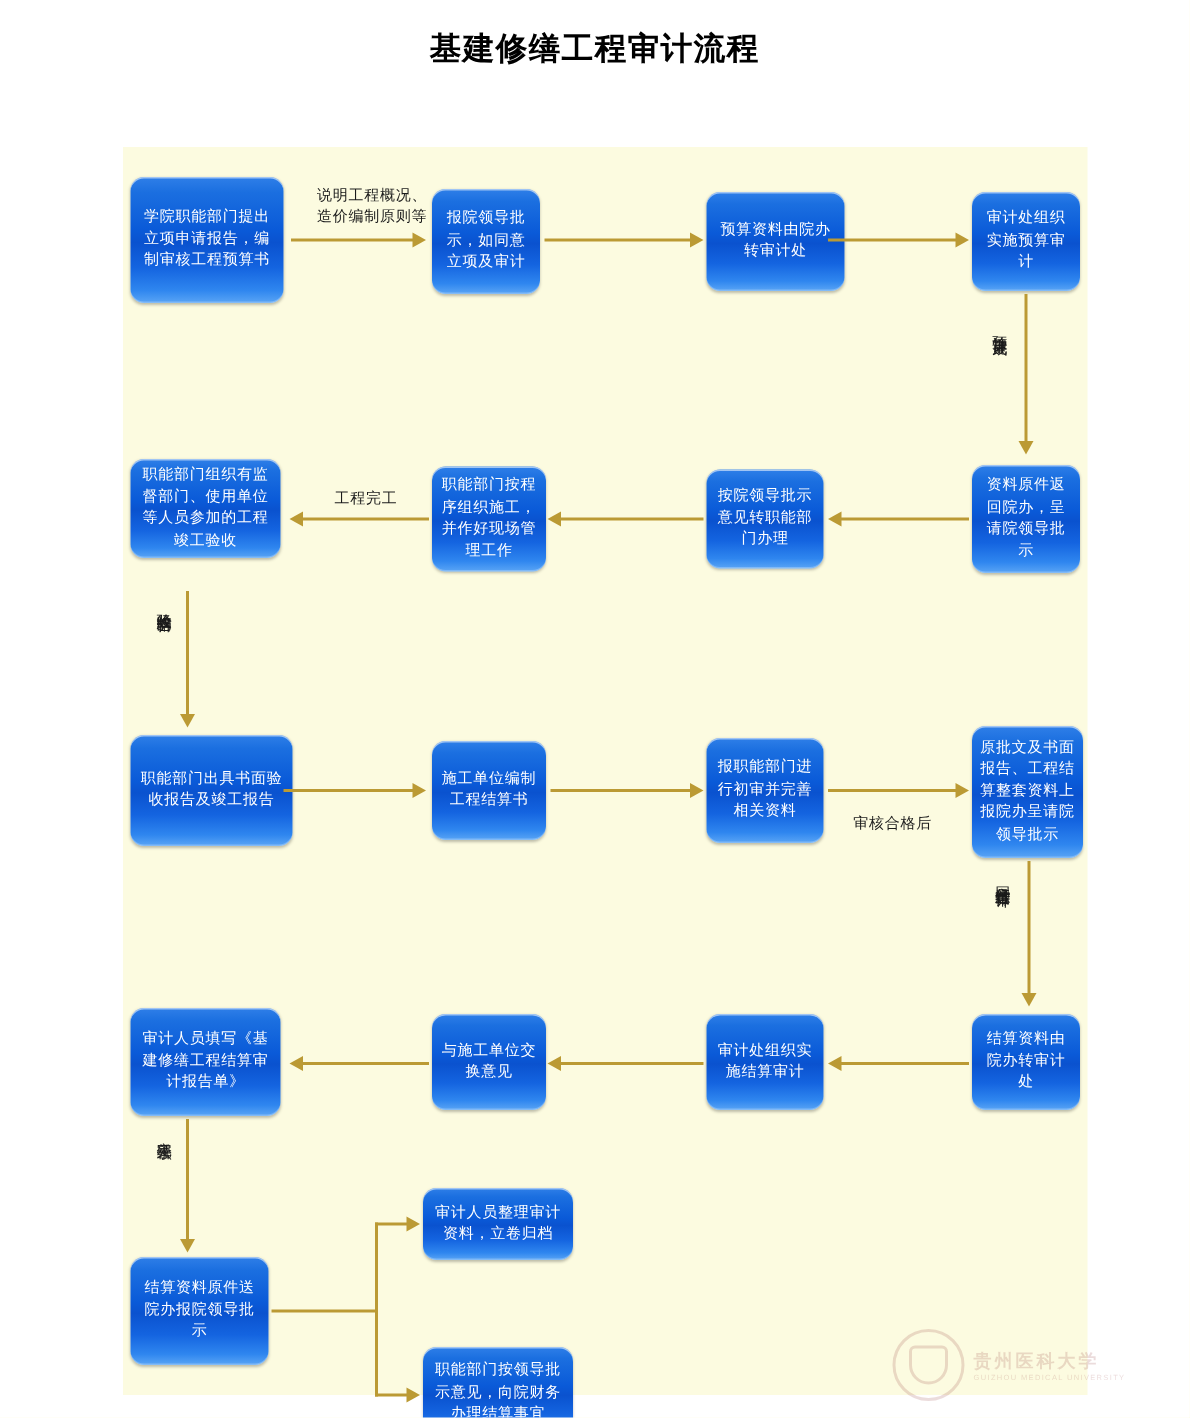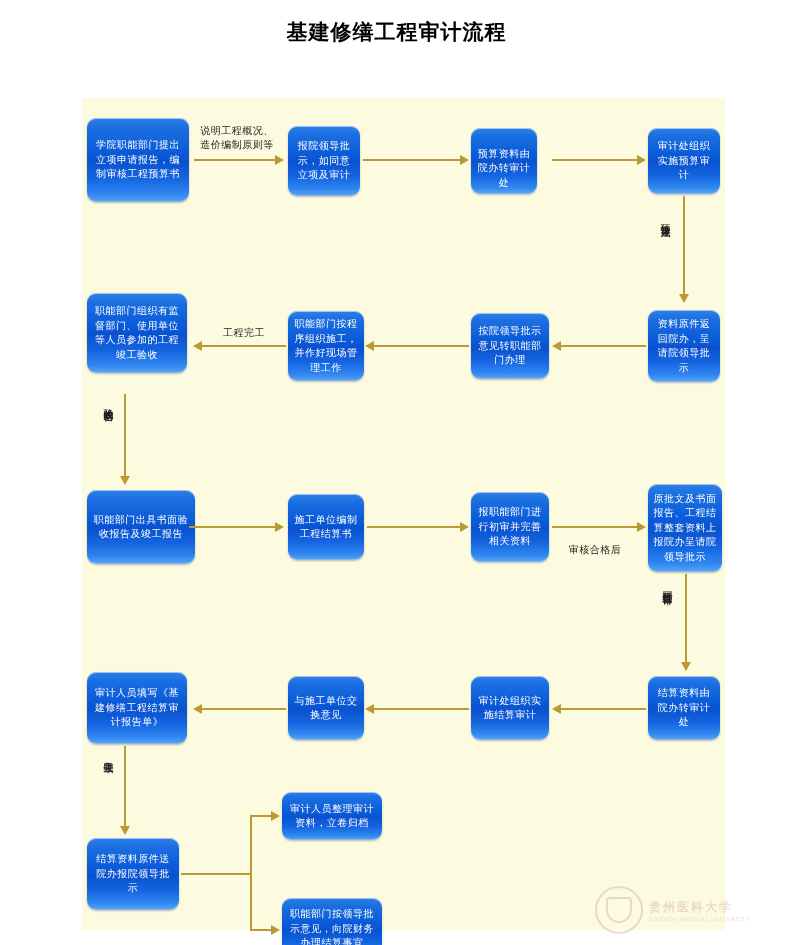--- a/index.html
+++ b/index.html
@@ -154,31 +154,31 @@
 <div id="page-title">基建修缮工程审计流程</div>
 
 <div id="canvas">
 
   <div class="node" style="left:5px; top:20px; width:102px; height:84px;">
     <span>学院职能部门提出立项申请报告，编制审核工程预算书</span>
   </div>
 
   <div class="conn h" style="left:112px; top:61px; width:82px;"></div>
   <div class="arrow right" style="left:193px; top:57px;"></div>
-  <div class="edge-label" style="left:109px; top:26px; width:92px; text-align:center;">说明工程概况、
+  <div class="edge-label" style="left:120px; top:26px; width:92px; text-align:center;">说明工程概况、
 造价编制原则等</div>
 
   <div class="node" style="left:206px; top:28px; width:72px; height:70px;">
     <span>报院领导批示，如同意立项及审计</span>
   </div>
 
   <div class="conn h" style="left:281px; top:61px; width:98px;"></div>
   <div class="arrow right" style="left:378px; top:57px;"></div>
 
-  <div class="node" style="left:389px; top:30px; width:66px; height:66px;align-items:flex-end;">
+  <div class="node" style="left:389px; top:30px; width:92px; height:66px;">
     <span>预算资料由院办转审计处</span>
   </div>
 
   <div class="conn h" style="left:470px; top:61px; width:86px;"></div>
   <div class="arrow right" style="left:555px; top:57px;"></div>
 
   <div class="node" style="left:566px; top:30px; width:72px; height:66px;">
     <span>审计处组织实施预算审计</span>
   </div>
 
@@ -201,21 +201,21 @@
   <div class="arrow left" style="left:283px; top:243px;"></div>
 
   <div class="node" style="left:206px; top:213px; width:76px; height:70px;">
     <span>职能部门按程序组织施工，并作好现场管理工作</span>
   </div>
 
   <div class="conn h" style="left:119px; top:247px; width:85px;"></div>
   <div class="arrow left" style="left:111px; top:243px;"></div>
   <div class="edge-label" style="left:122px; top:228px; width:80px; text-align:center;">工程完工</div>
 
-  <div class="node" style="left:5px; top:195px; width:100px; height:80px;">
+  <div class="node" style="left:5px; top:208px; width:100px; height:66px;">
     <span>职能部门组织有监督部门、使用单位等人员参加的工程竣工验收</span>
   </div>
 
   <div class="conn v" style="left:42px; top:296px; height:84px;"></div>
   <div class="arrow down" style="left:38px; top:378px;"></div>
   <div class="edge-label vert" style="left:21px; top:303px;">经验收合格的</div>
 
   <div class="node" style="left:5px; top:392px; width:108px; height:74px;">
     <span>职能部门出具书面验收报告及竣工报告</span>
   </div>

